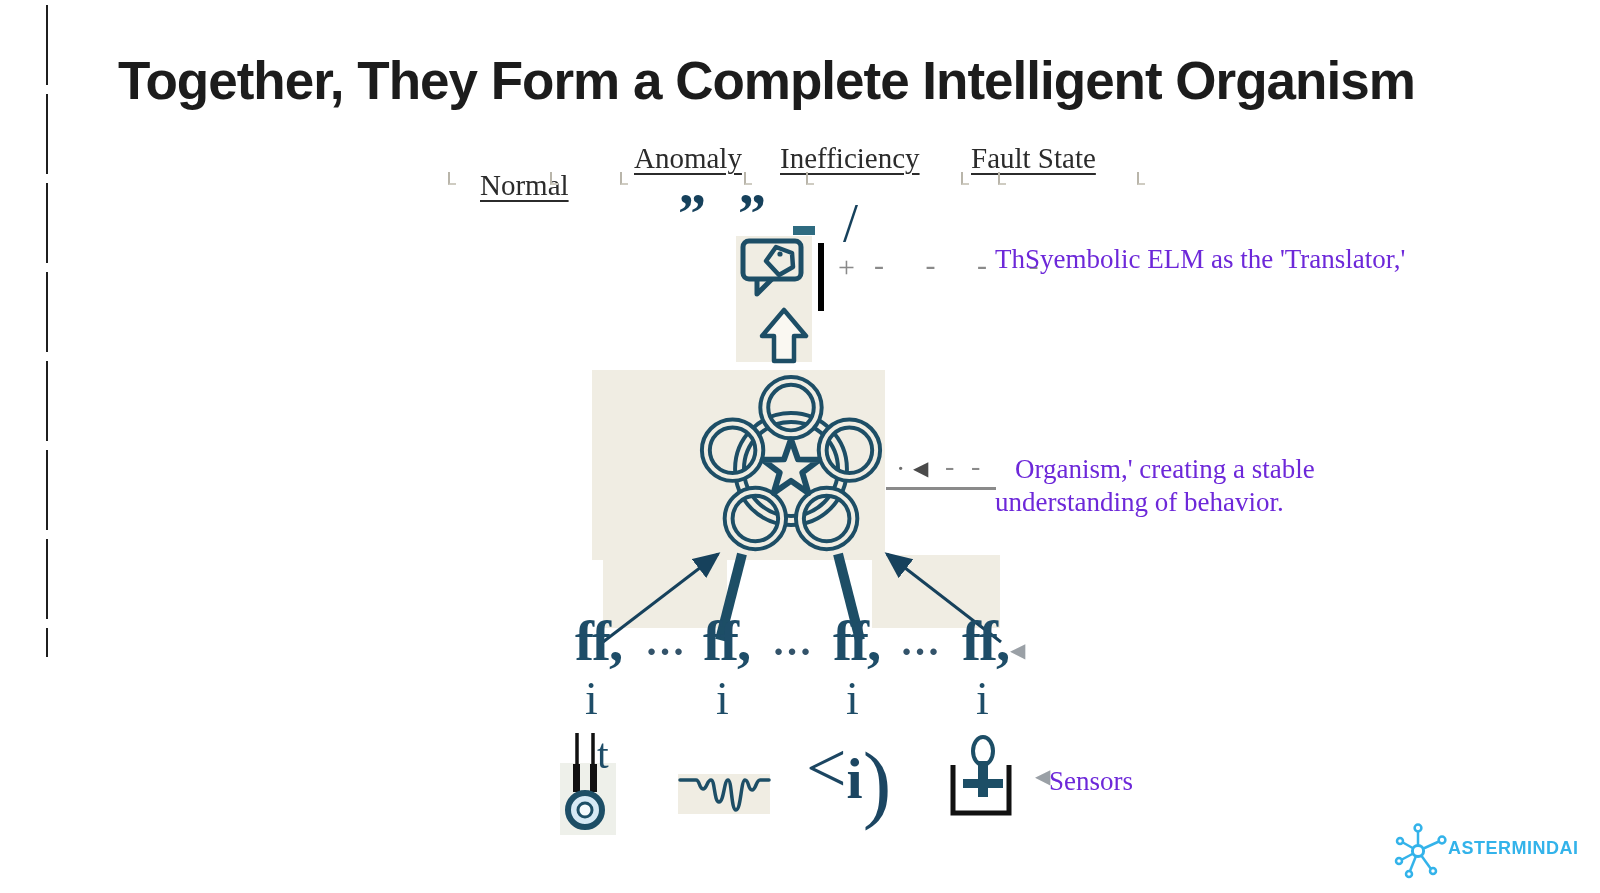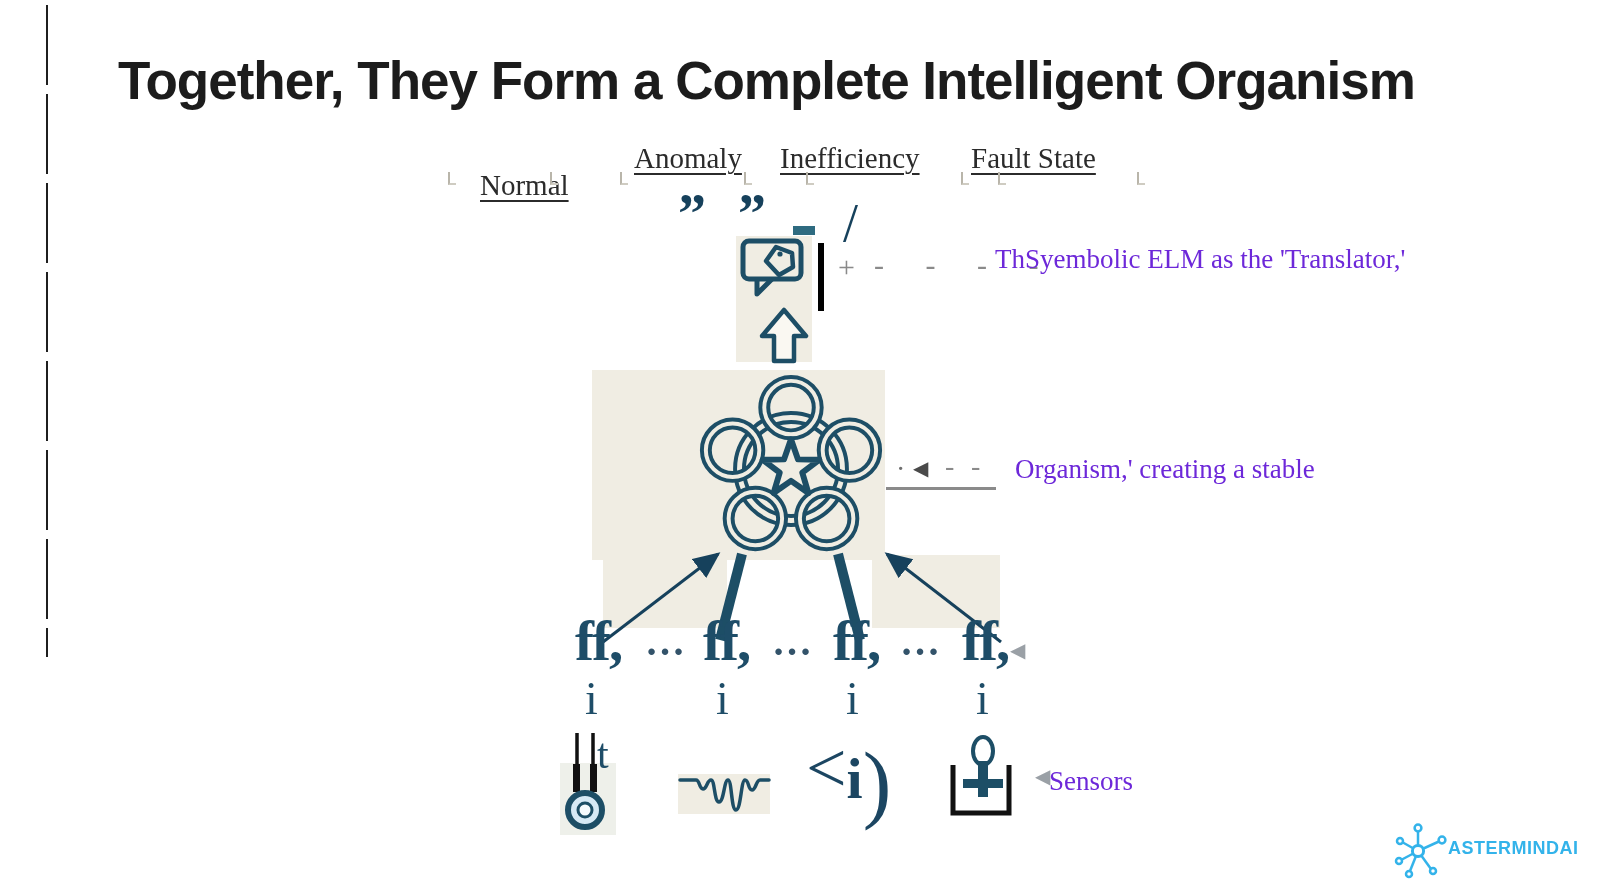--- a/index.html
+++ b/index.html
@@ -235,20 +235,21 @@
 
   <div class="abs ann" style="left:995px; top:243px;">ThSyembolic ELM as the 'Translator,'</div>
 
   <span class="abs dot-mark">·</span>
   <span class="abs tri tri-dark" style="left:913px; top:458px;">◀</span>
   <span class="abs small-dash" style="left:945px; top:452px;">-</span>
   <span class="abs small-dash" style="left:971px; top:452px;">-</span>
   <div class="abs gray-underline"></div>
 
   <div class="abs ann" style="left:995px; top:453px;margin-left:20px;">Organism,' creating a stable</div>
+  <div class="abs ann" style="left:995px; top:486px;">understanding of behavior.</div>
 
 
   <div class="abs ann" style="left:1049px; top:765px;">Sensors</div>
 
   <svg class="abs" style="left:1393px; top:820px;" width="54" height="60" viewBox="0 0 54 60">
     <g stroke="#33b3ea" stroke-width="2.5" fill="#ffffff">
       <line x1="25" y1="31" x2="25" y2="10"></line>
       <line x1="25" y1="31" x2="9" y2="22"></line>
       <line x1="25" y1="31" x2="47" y2="21"></line>
       <line x1="25" y1="31" x2="8" y2="40"></line>

